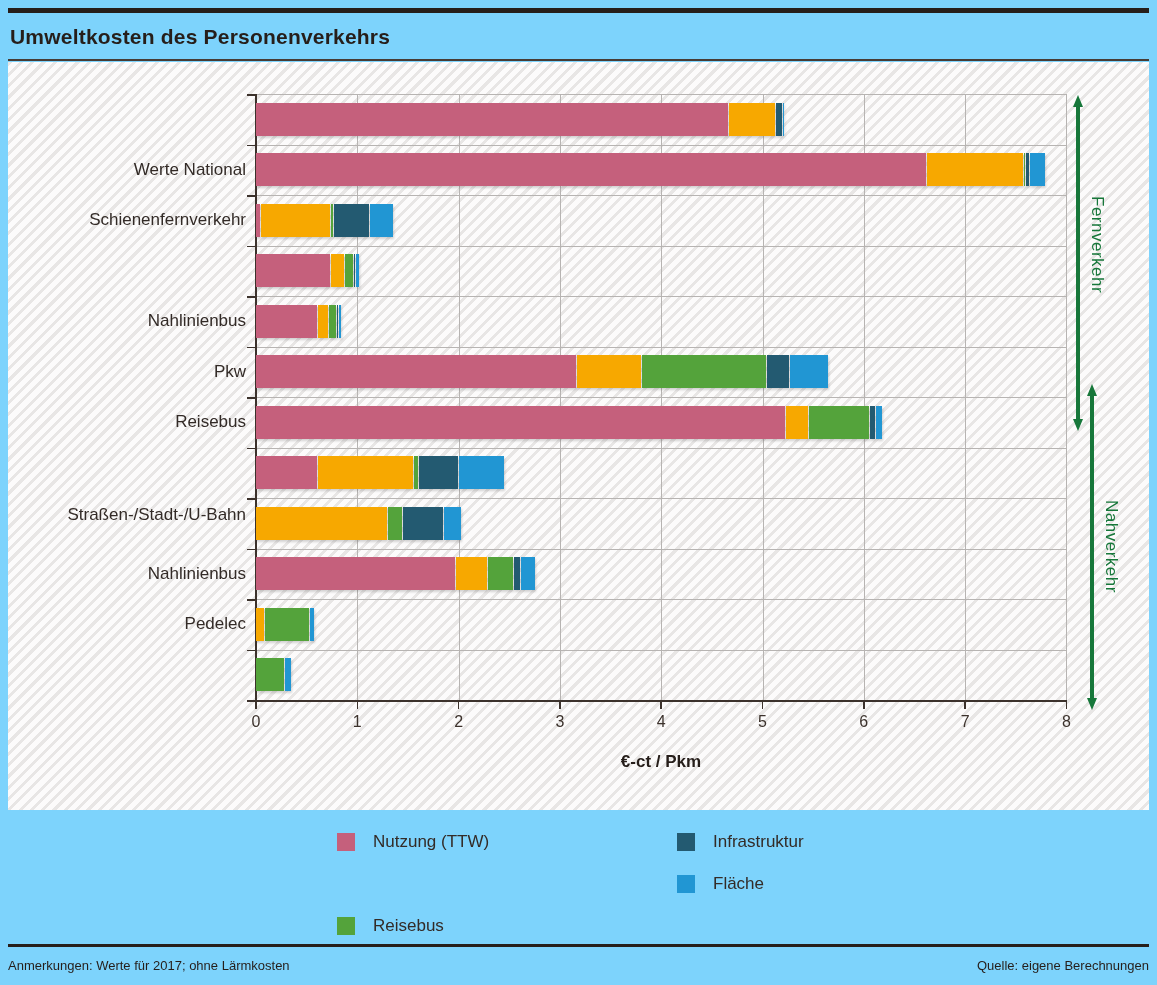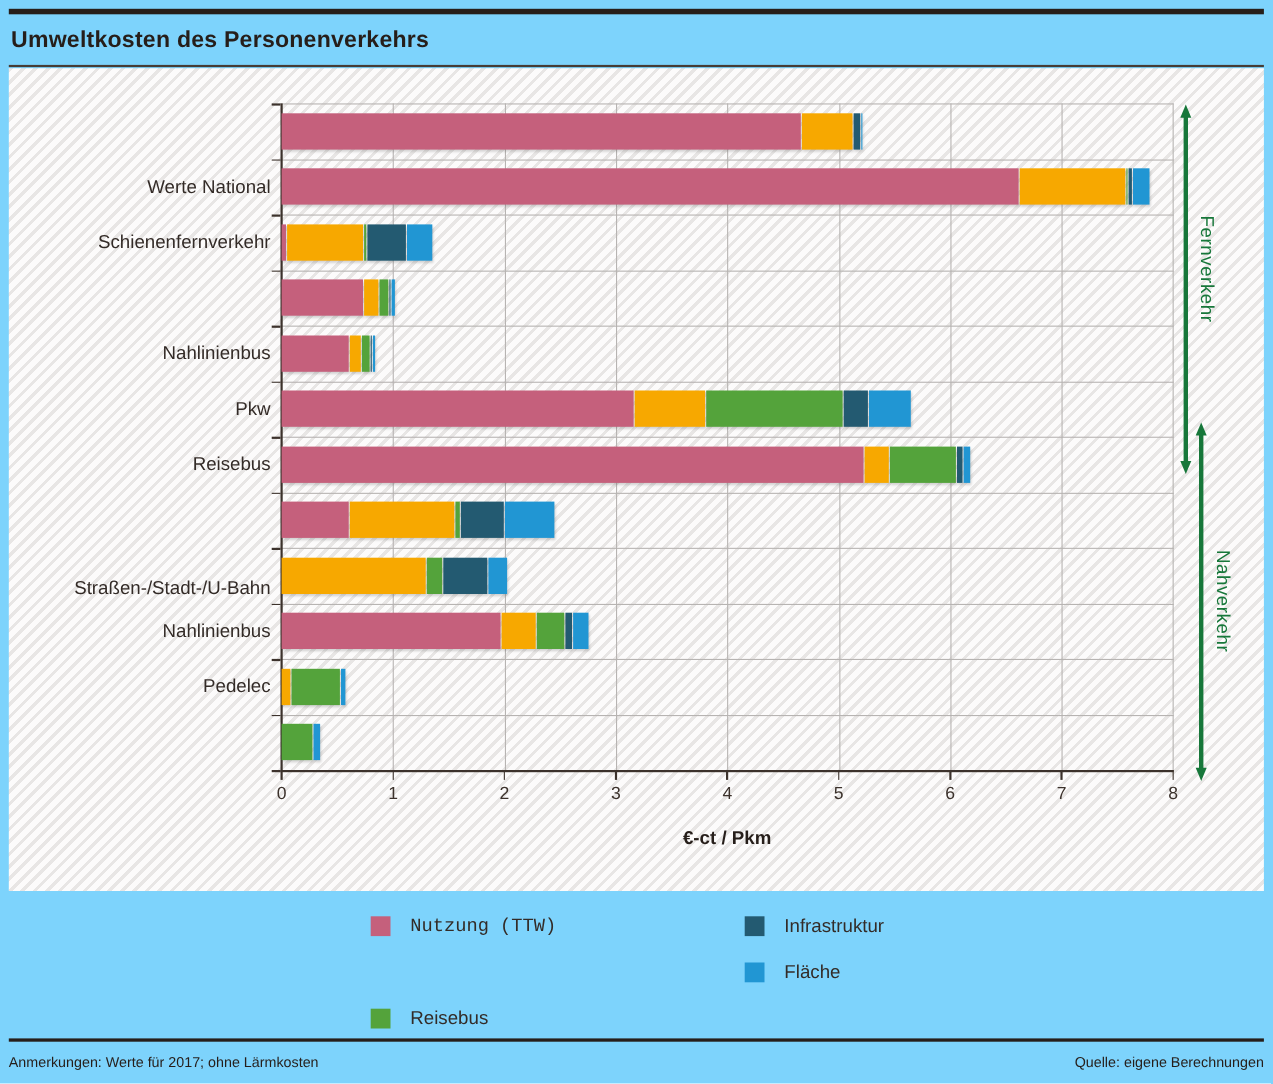--- a/index.html
+++ b/index.html
@@ -156,21 +156,21 @@
         <div class="bar-seg" style="width: 5.078px; background: rgb(35, 90, 113);"></div>
         <div class="bar-seg" style="width: 6.091px; background: rgb(33, 150, 211);"></div>
       </div>
       <div class="abs bar-row" style="left: 256px; top: 456.25px; height: 33px;">
         <div class="bar-seg" style="width: 60.793px; background: rgb(197, 96, 124);"></div>
         <div class="bar-seg" style="width: 95.235px; background: rgb(247, 168, 0);"></div>
         <div class="bar-seg" style="width: 4.065px; background: rgb(84, 163, 59);"></div>
         <div class="bar-seg" style="width: 38.507px; background: rgb(35, 90, 113);"></div>
         <div class="bar-seg" style="width: 45.598px; background: rgb(33, 150, 211);"></div>
       </div>
-      <div class="abs cat-label" style="left: 8px; top: 510px; width: 238px; height: 50.5px;">Straßen-/Stadt-/U-Bahn</div>
+      <div class="abs cat-label" style="left: 8px; top: 490px; width: 238px; height: 50.5px;">Straßen-/Stadt-/U-Bahn</div>
       <div class="abs bar-row" style="left: 256px; top: 506.75px; height: 33px;">
         <div class="bar-seg" style="width: 130.69px; background: rgb(247, 168, 0);"></div>
         <div class="bar-seg" style="width: 14.195px; background: rgb(84, 163, 59);"></div>
         <div class="bar-seg" style="width: 40.533px; background: rgb(35, 90, 113);"></div>
         <div class="bar-seg" style="width: 16.221px; background: rgb(33, 150, 211);"></div>
       </div>
       <div class="abs cat-label" style="left: 8px; top: 548.5px; width: 238px; height: 50.5px;">Nahlinienbus</div>
       <div class="abs bar-row" style="left: 256px; top: 557.25px; height: 33px;">
         <div class="bar-seg" style="width: 198.561px; background: rgb(197, 96, 124);"></div>
         <div class="bar-seg" style="width: 31.416px; background: rgb(247, 168, 0);"></div>
@@ -194,21 +194,21 @@
       <div class="abs arrow-label" style="left: 1087px; top: 196px; color: rgb(23, 119, 58);">Fernverkehr</div>
       <div class="abs arrow-shaft" style="left: 1090.25px; top: 393px; height: 308px; background: rgb(23, 119, 58);"></div>
       <div class="abs arrow-head" style="left: 1086.5px; top: 384px; border-bottom: 12px solid rgb(23, 119, 58);"></div>
       <div class="abs arrow-head" style="left: 1086.5px; top: 698px; border-top: 12px solid rgb(23, 119, 58);"></div>
       <div class="abs arrow-label" style="left: 1101px; top: 500px; color: rgb(23, 119, 58);">Nahverkehr</div>
     </div>
 
   <div id="axis-title" class="abs" style="left:561px;top:752px;width:200px;">€-ct / Pkm</div>
 
   <div id="legend" class="abs" style="left:0;top:818px;width:1157px;height:120px;">
-      <div class="abs legend-item" style="left: 337px; top: 14px; font-family: Liberation Mono, monospace;">
+      <div class="abs legend-item" style="left: 337px; top: 14px;">
         <div class="legend-swatch" style="background: rgb(197, 96, 124);"></div>
         <div class="legend-label">Nutzung (TTW)</div>
       </div>
       <div class="abs legend-item" style="left: 337px; top: 98px;">
         <div class="legend-swatch" style="background: rgb(84, 163, 59);"></div>
         <div class="legend-label">Reisebus</div>
       </div>
       <div class="abs legend-item" style="left: 677px; top: 14px;">
         <div class="legend-swatch" style="background: rgb(35, 90, 113);"></div>
         <div class="legend-label">Infrastruktur</div>

